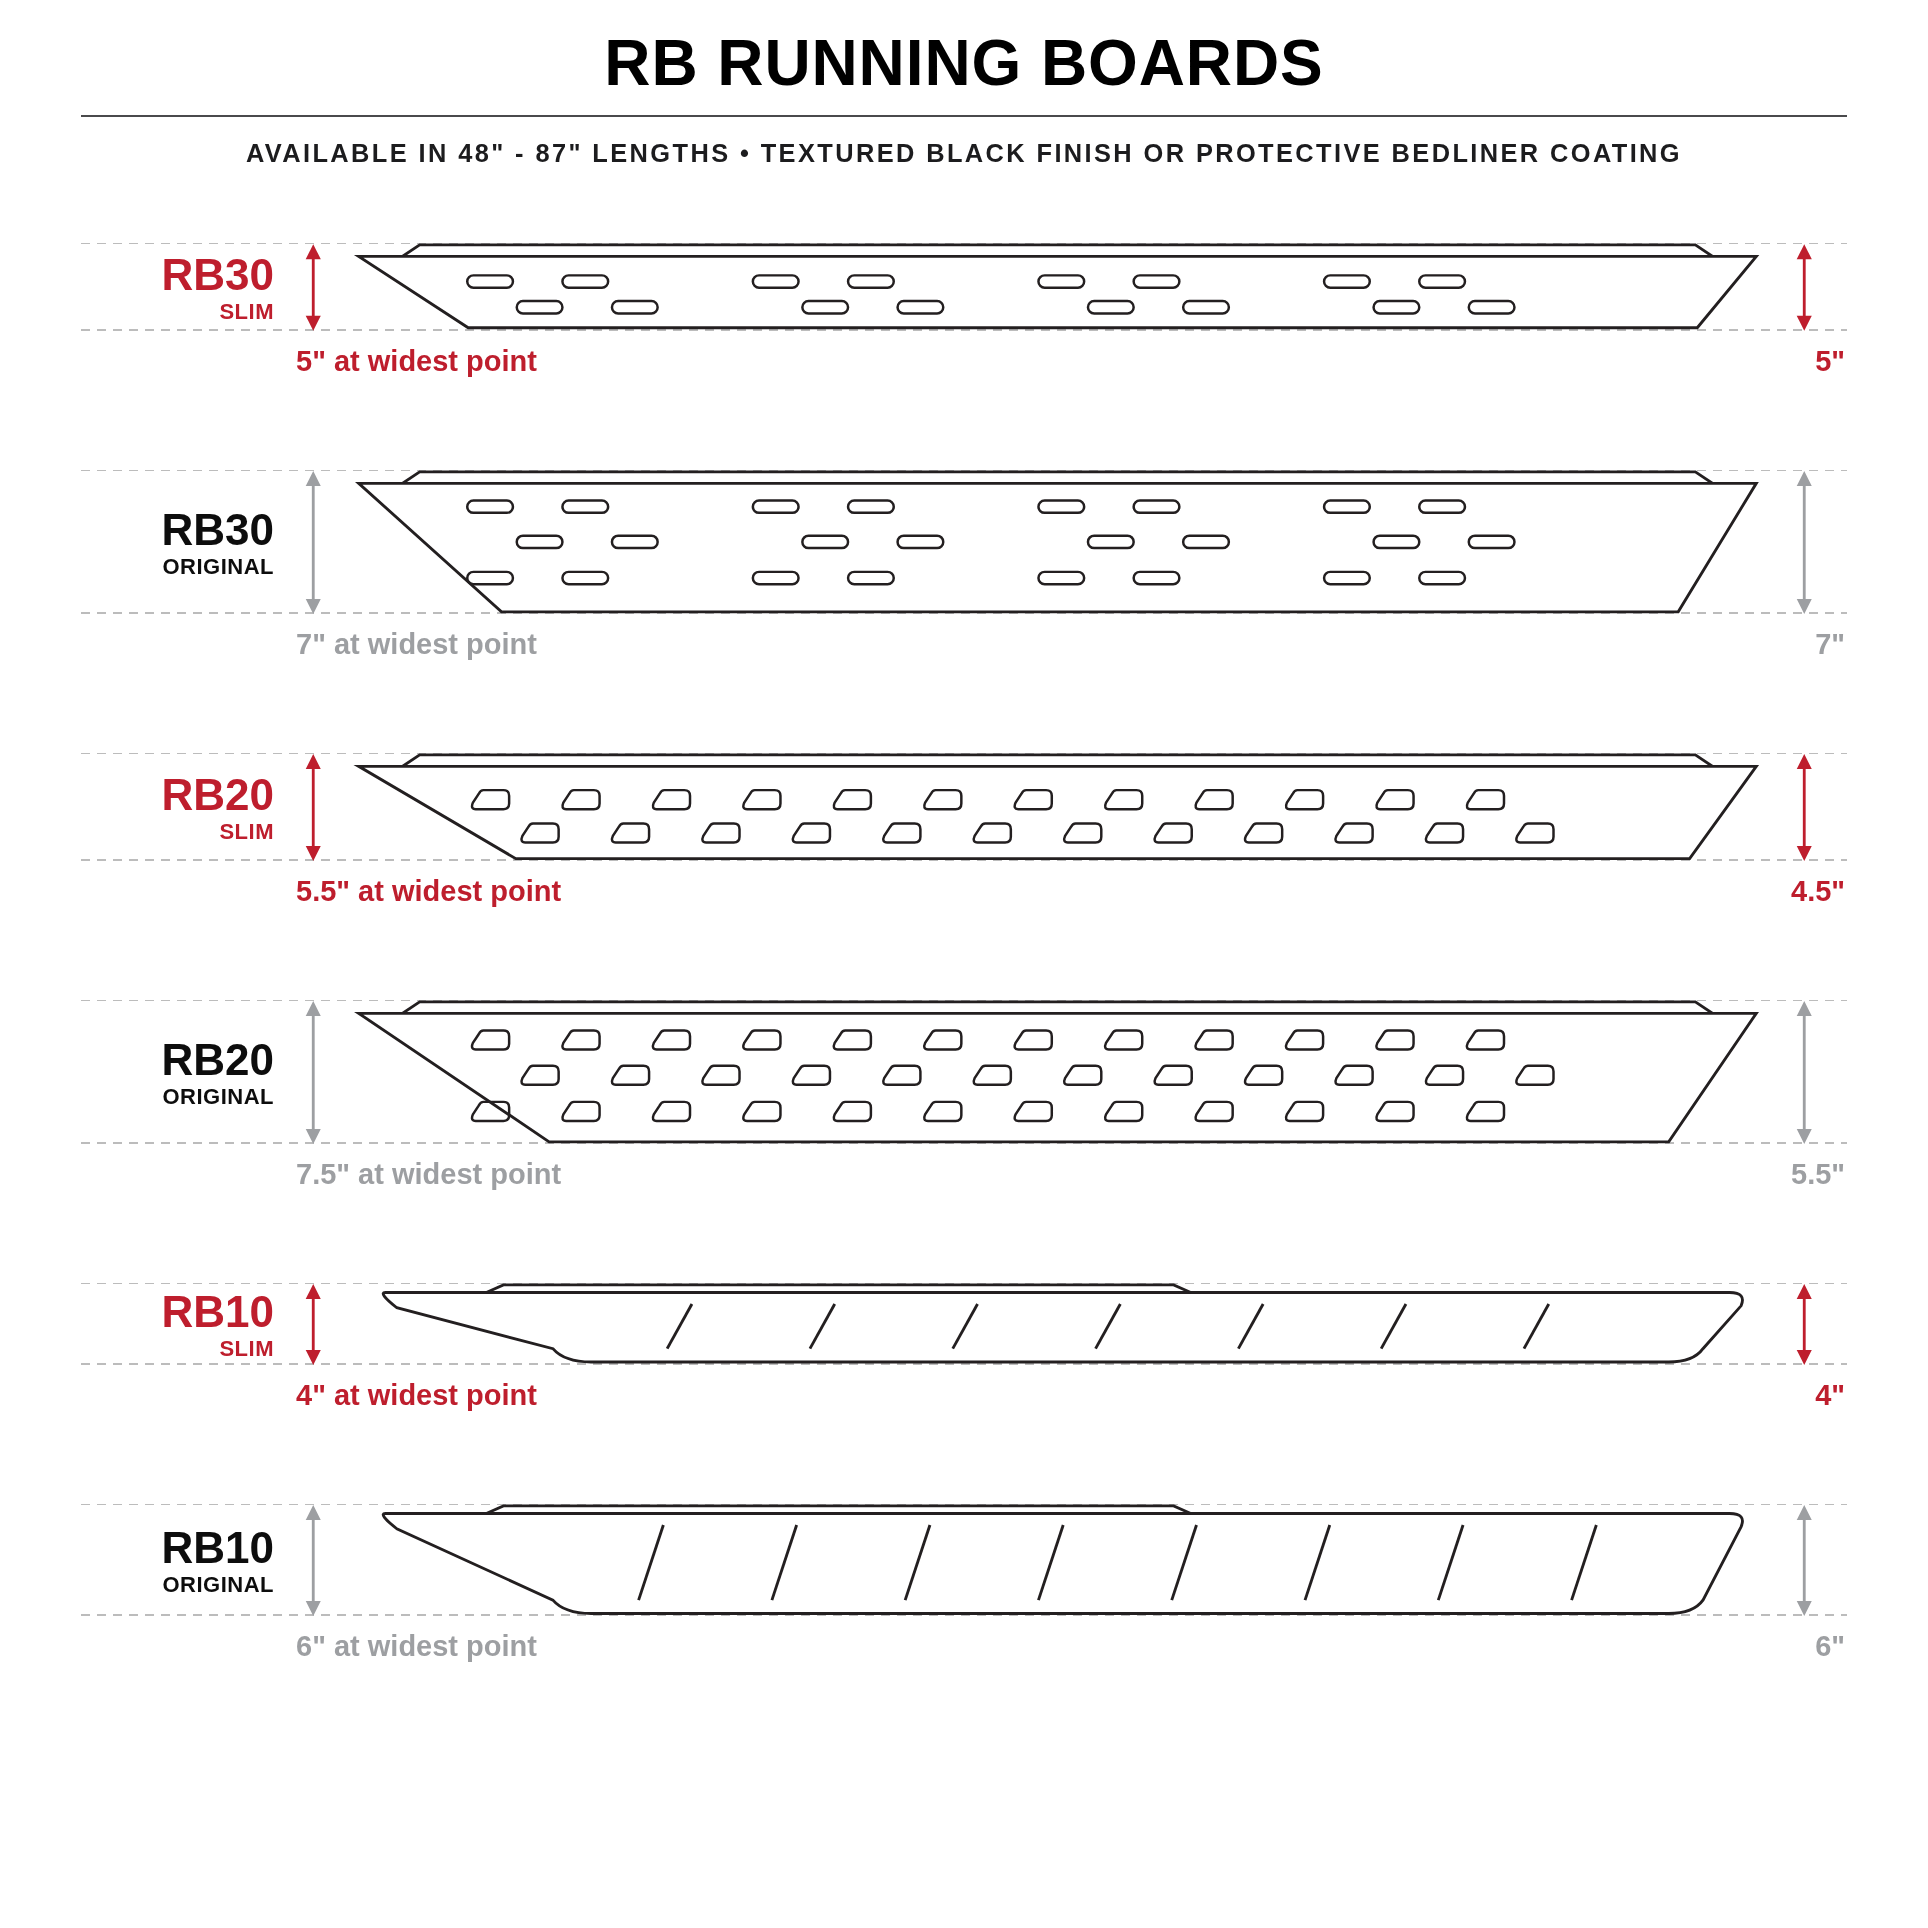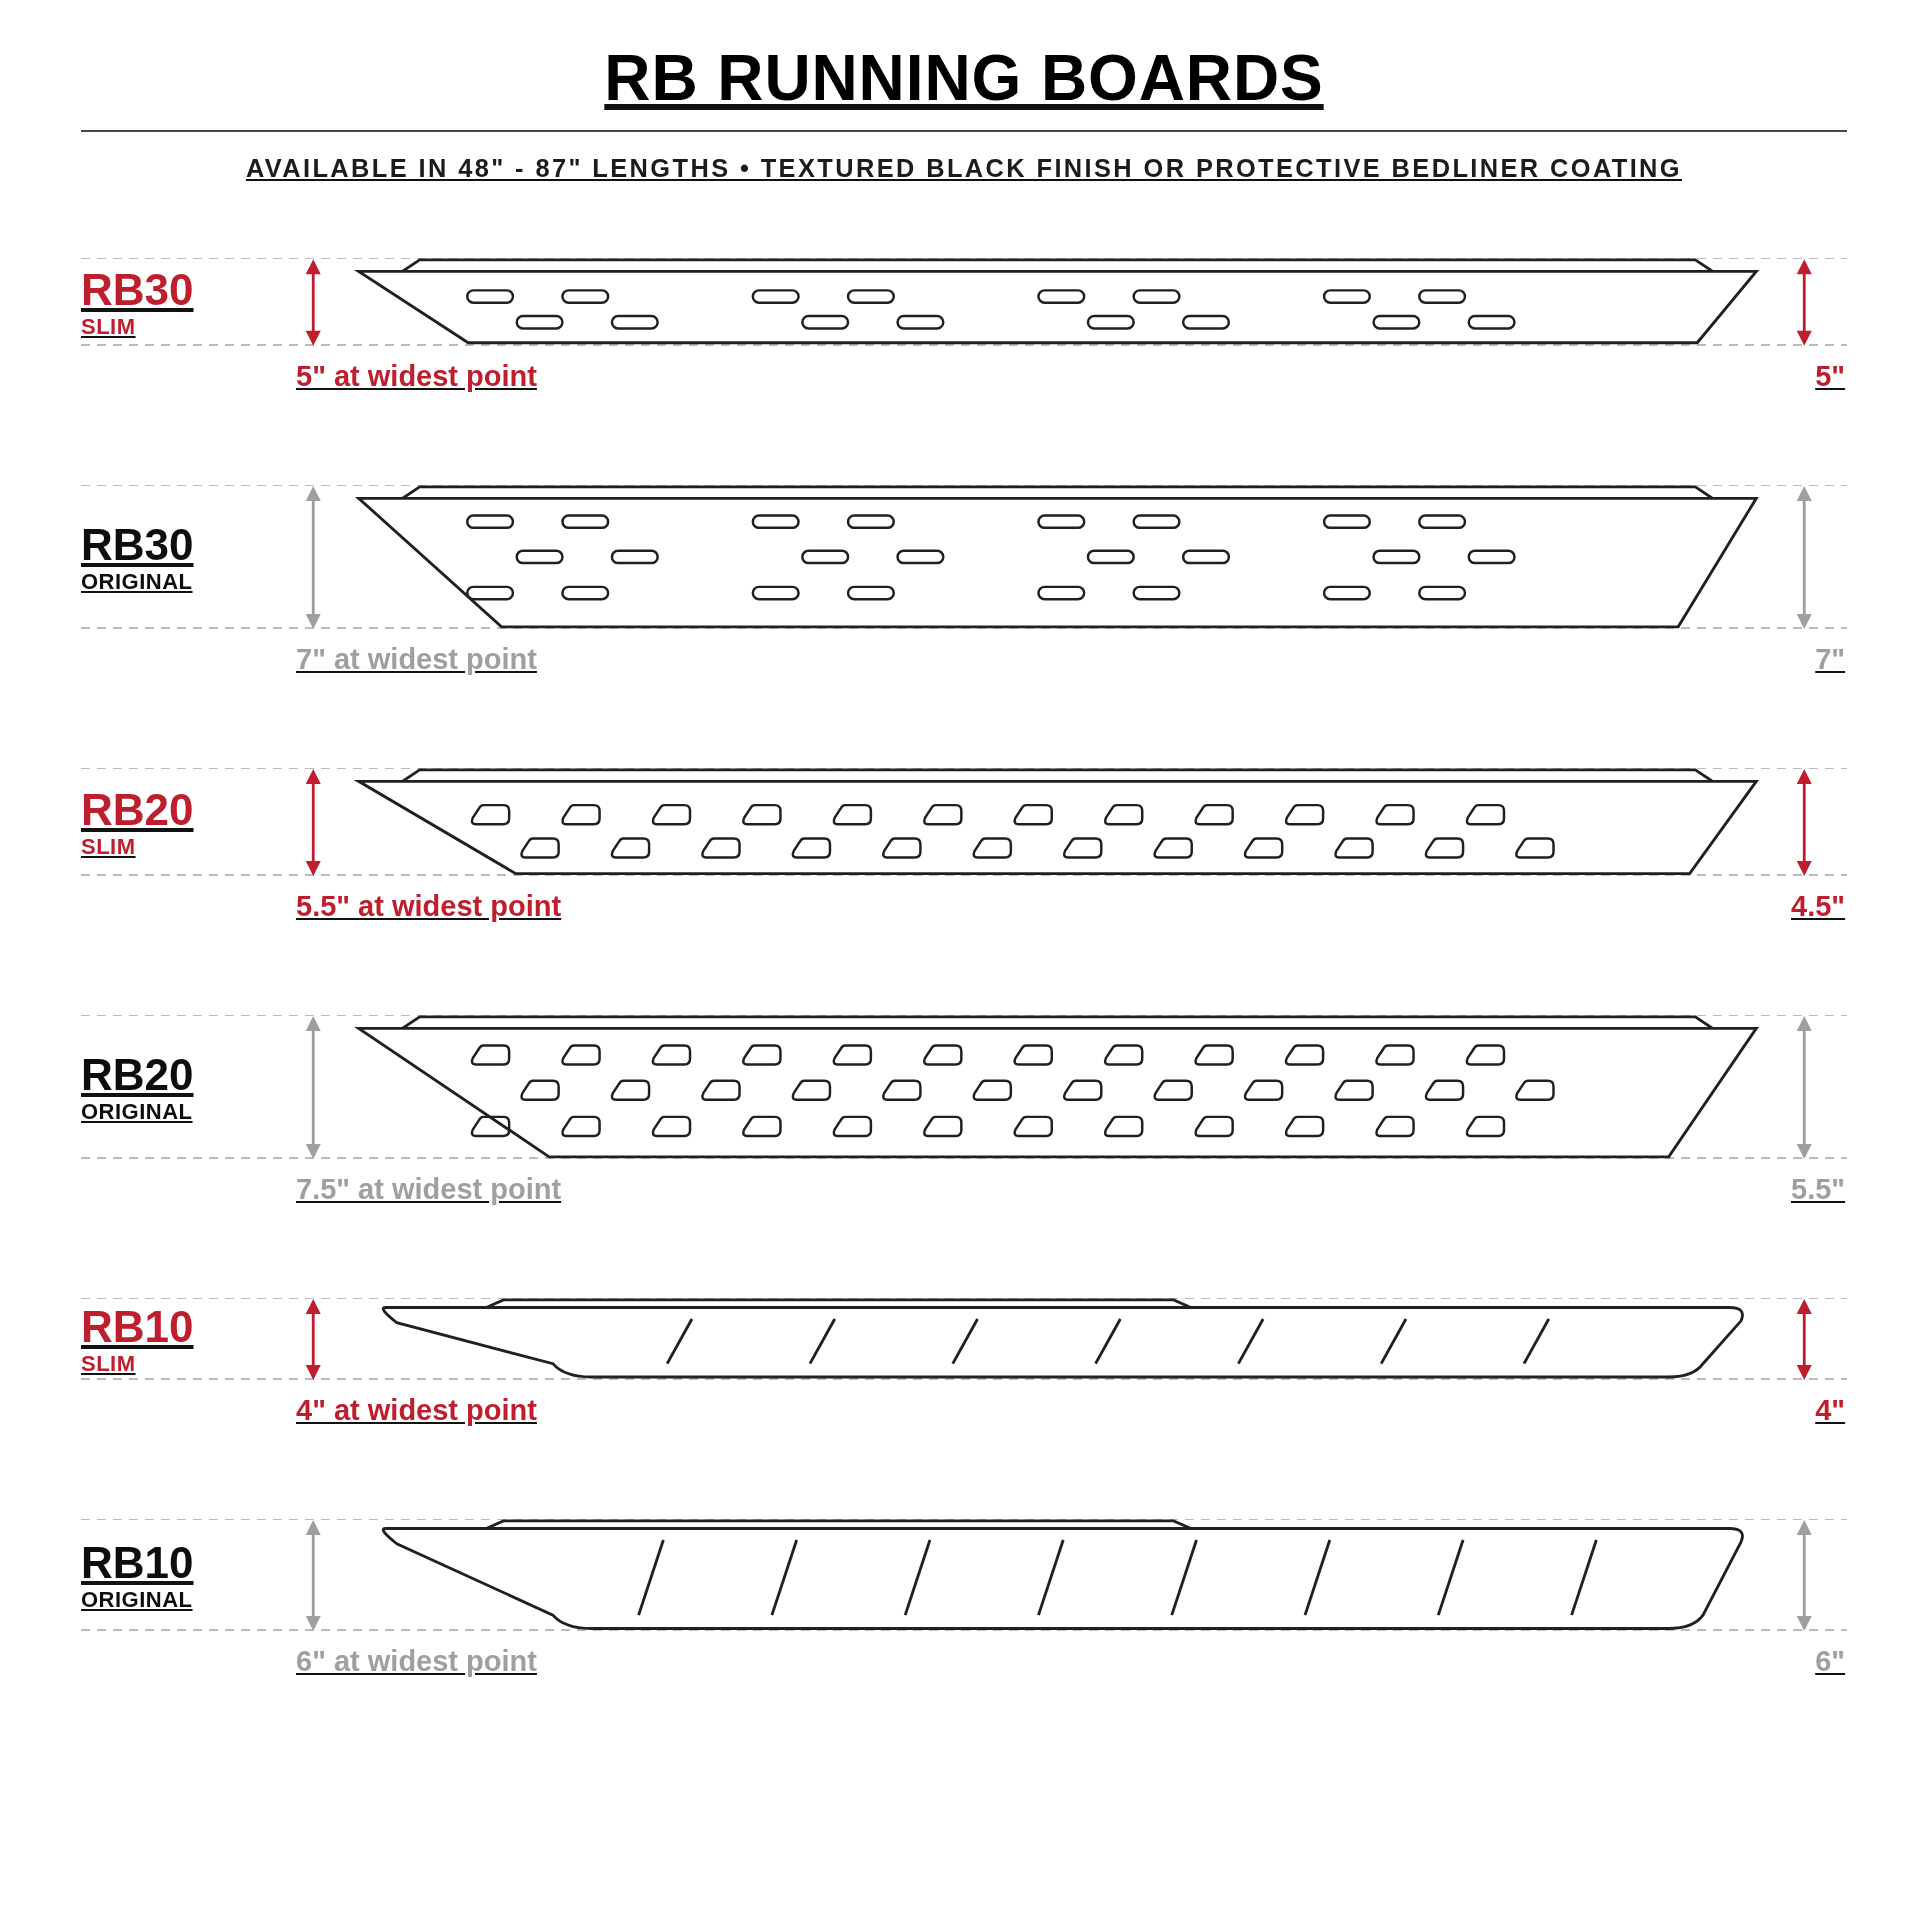--- a/index.html
+++ b/index.html
@@ -1,33 +1,33 @@
 <!DOCTYPE html>
 <html style="--red: #be1e2d; --gray: #9d9fa2; --dash: #bcbcbc;font-size:15px"><head>
 <meta charset="utf-8">
 <style>
   html,body{margin:0;padding:0;background:#ffffff;}
   body{width:1928px;min-height:1928px;font-family:"Liberation Sans",sans-serif;color:#111;}
-  .page{padding:41px 81px 38px;text-decoration:underline;}
+  .page{padding:26px 81px 38px;}
 
   
   .title{margin:0 0 15px;text-align:center;font-size:64px;font-weight:800;letter-spacing:0.9px;color:#000;}
   .title-rule{height:1.9px;background:#4a4a4c;margin:0 0 22.6px;}
   .subtitle{margin:0 0 75px;text-align:center;font-size:25.4px;font-weight:700;letter-spacing:2.4px;color:#1c1c1e;}
 
   
   .board-row{margin-bottom:92px;}
   .board-row:last-child{margin-bottom:0;}
   .board-zone{position:relative;}
   .dash{position:absolute;left:0;right:0;height:1.9px;
         background:repeating-linear-gradient(90deg,var(--dash,#bcbcbc) 0 9.4px,transparent 9.4px 16px);}
   .dash-top{top:-0.9px;}
   .dash-bottom{bottom:-0.9px;}
   .zone-grid{position:relative;display:grid;grid-template-columns:193px 79px 1fr 85px;height:100%;}
-  .label{align-self:center;text-align:left;line-height:1.05;}
+  .label{align-self:center;text-align:right;line-height:1.05;}
   .model{font-size:44px;font-weight:800;}
   .variant{font-size:22px;font-weight:700;letter-spacing:0.5px;margin-top:1.9px;}
   .row-red .label{color:var(--red,#be1e2d);}
   .row-gray .label{color:#0d0d0d;}
   .arrow-cell{display:flex;justify-content:center;align-items:center;height:100%;}
   .board-cell{height:100%;}
   .board-cell svg{display:block;width:100%;height:100%;}
   .caption-row{display:flex;justify-content:space-between;align-items:baseline;
                padding:15px 1.9px 0 215px;font-weight:700;font-size:29px;}
   .row-red .caption-row{color:var(--red,#be1e2d);}

